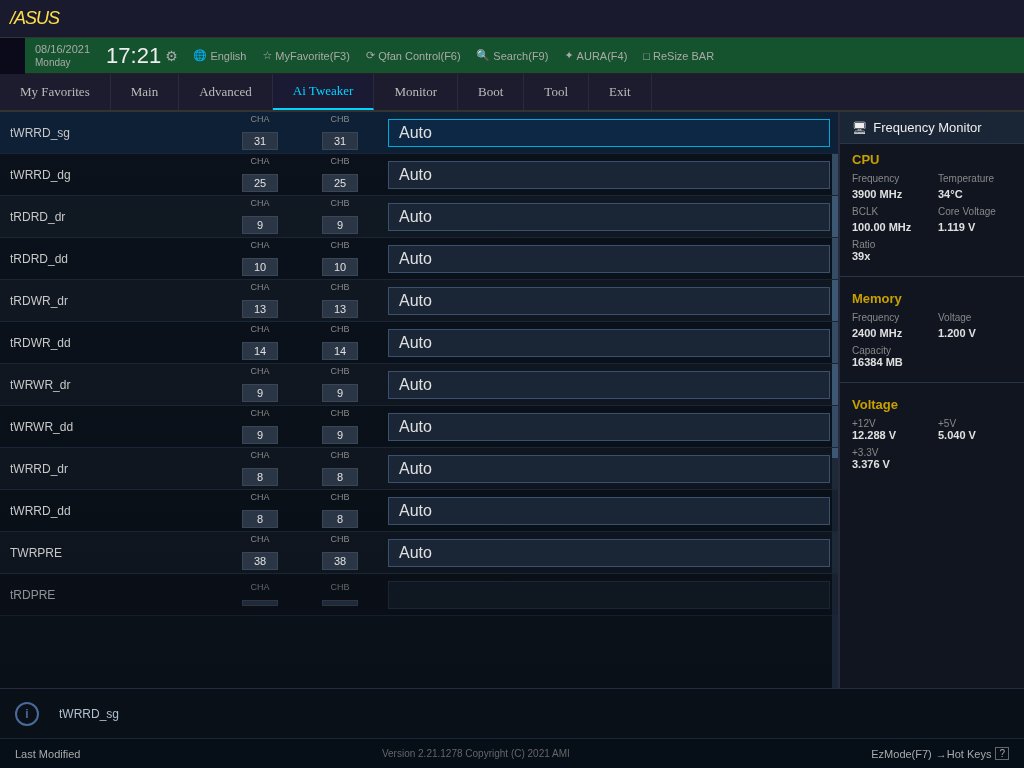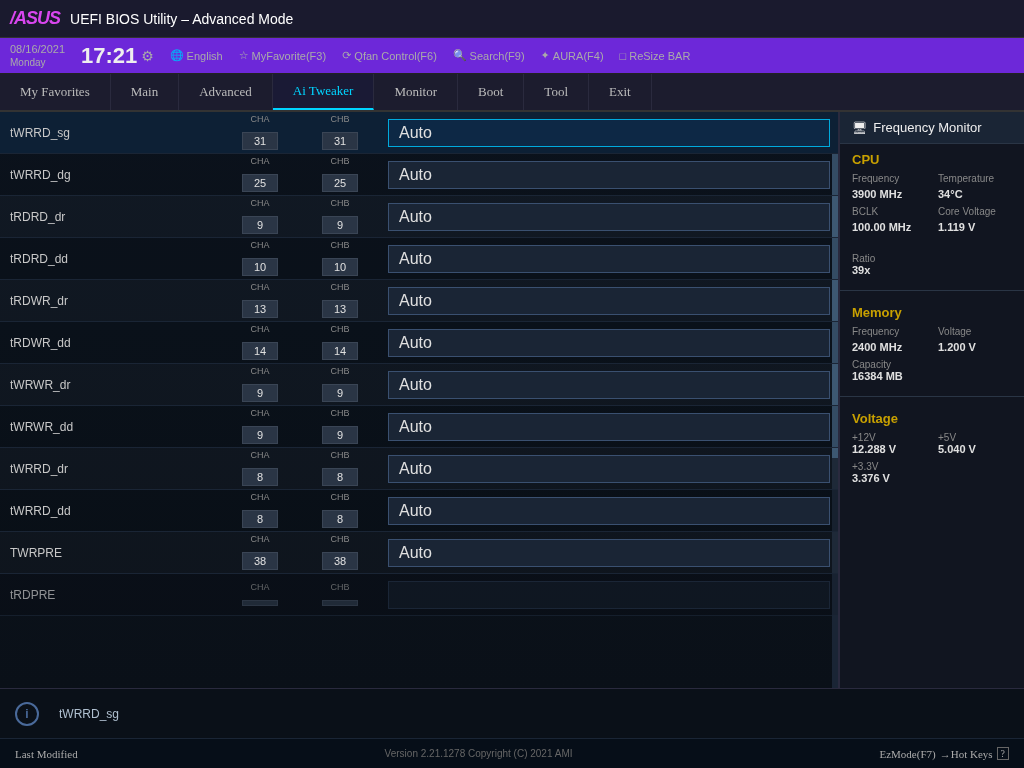--- a/index.html
+++ b/index.html
@@ -17,43 +17,44 @@
     #header {
       background: #1a1a2e;
       height: 38px;
       display: flex;
       align-items: center;
       padding: 0 10px;
       gap: 10px;
       border-bottom: 1px solid #333;
     }
     #asus-logo {
-      color: #d946ef;
+      color: #fde047;
       font-size: 18px;
-      font-weight: bold;
+      font-weight: normal;
       font-style: italic;
       letter-spacing: -1px;
     }
     #bios-title {
       color: #ffffff;
       font-size: 14px;
     }
 
     
     #topbar {
-      background: #6d28d9;
+      background: #14532d;
       height: 36px;
       display: flex;
       align-items: center;
       padding: 0 10px;
       gap: 16px;
       border-bottom: 1px solid #222;
+      margin-left: 25px;
     }
     #datetime { color: #aaa; font-size: 11px; line-height: 1.2; }
-    #time { font-size: 22px; font-weight: bold; color: #eee; }
+    #time { font-size: 22px; font-weight: normal; color: #eee; }
     .topbar-item {
       color: #aaa;
       font-size: 11px;
       display: flex;
       align-items: center;
       gap: 3px;
       cursor: pointer;
     }
 
     
@@ -241,21 +242,20 @@
       padding: 0 15px;
       border-top: 1px solid #1a2535;
     }
     .footer-btn {
       color: #aaa;
       font-size: 11px;
       cursor: pointer;
       display: flex;
       align-items: center;
       gap: 4px;
-      font-family: Liberation Serif, serif;
     }
     #footer-version {
       color: #666;
       font-size: 10px;
       flex: 1;
       text-align: center;
     }
 
     
     #scroll-indicator {
@@ -279,21 +279,20 @@
       z-index: 1;
       height: 100%;
       overflow: hidden;
     }
   </style>
 </head>
 <body>
 
 <div id="header">
   <span id="asus-logo">/ASUS</span>
-  <span id="bios-title">UEFI BIOS Utility – Advanced Mode</span>
 </div>
 
 <div id="topbar">
   <div>
     <div id="datetime">08/16/2021</div>
     <div style="color:#aaa;font-size:10px;">Monday</div>
   </div>
   <div style="display:flex;align-items:center;gap:4px;">
     <span id="time">17:21</span>
     <span style="color:#aaa;cursor:pointer;font-size:14px;">⚙</span>
@@ -544,21 +543,21 @@
         <div class="hw-value">34°C</div>
       </div>
       <div class="hw-row" style="margin-top:6px;">
         <div class="hw-label">BCLK</div>
         <div class="hw-label">Core Voltage</div>
       </div>
       <div class="hw-row">
         <div class="hw-value">100.00 MHz</div>
         <div class="hw-value">1.119 V</div>
       </div>
-      <div style="margin-top:20px;">
+      <div style="margin-top:6px;">
         <div class="hw-label">Ratio</div>
         <div class="hw-value">39x</div>
       </div>
     </div>
 
     <hr class="hw-divider">
 
     <div class="hw-section">
       <div class="hw-section-title">Memory</div>
       <div class="hw-row">

